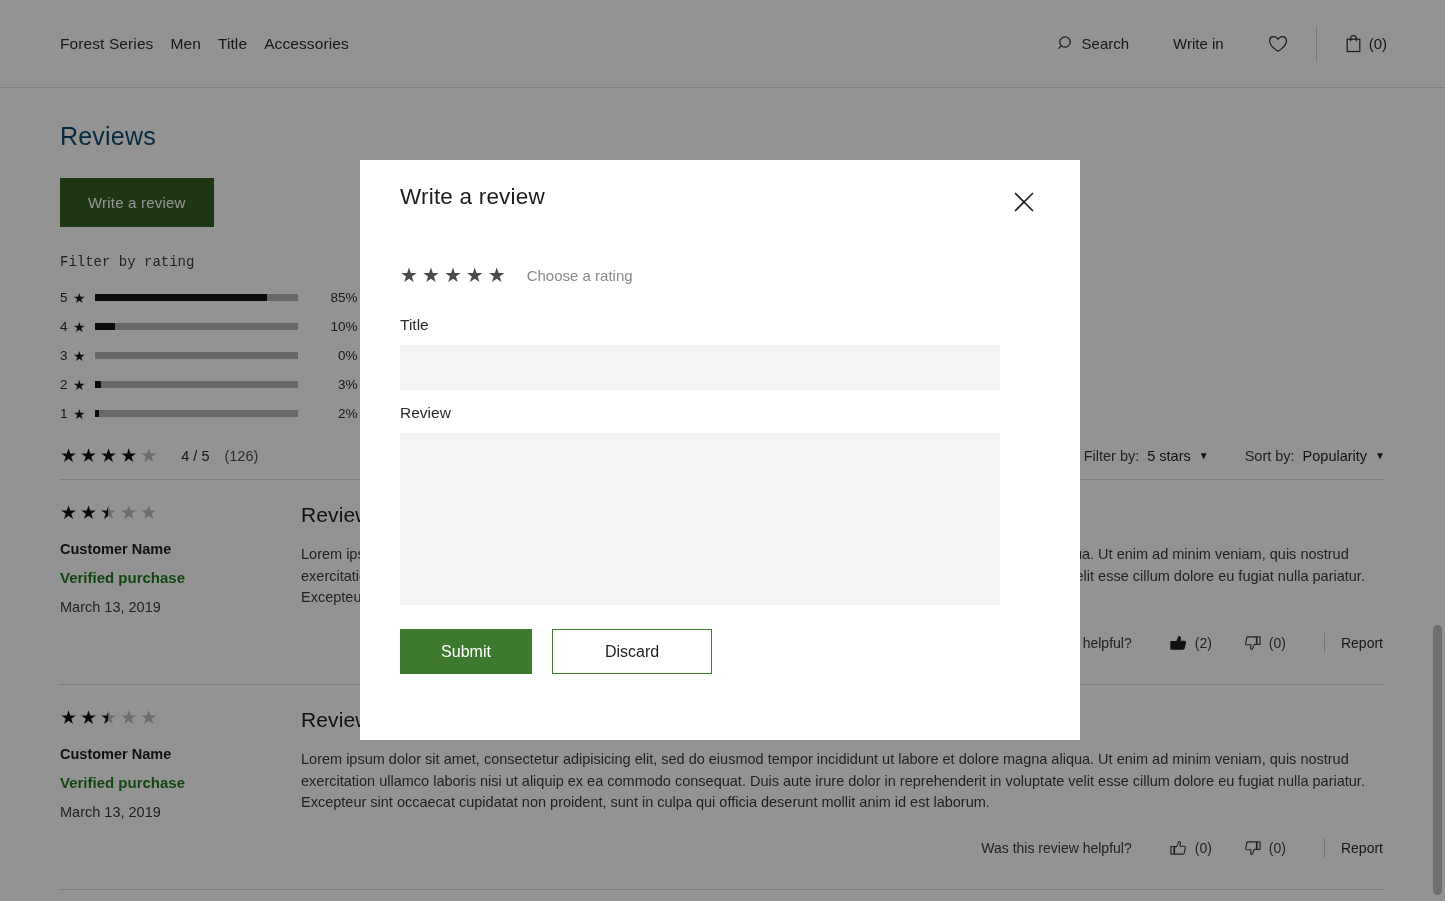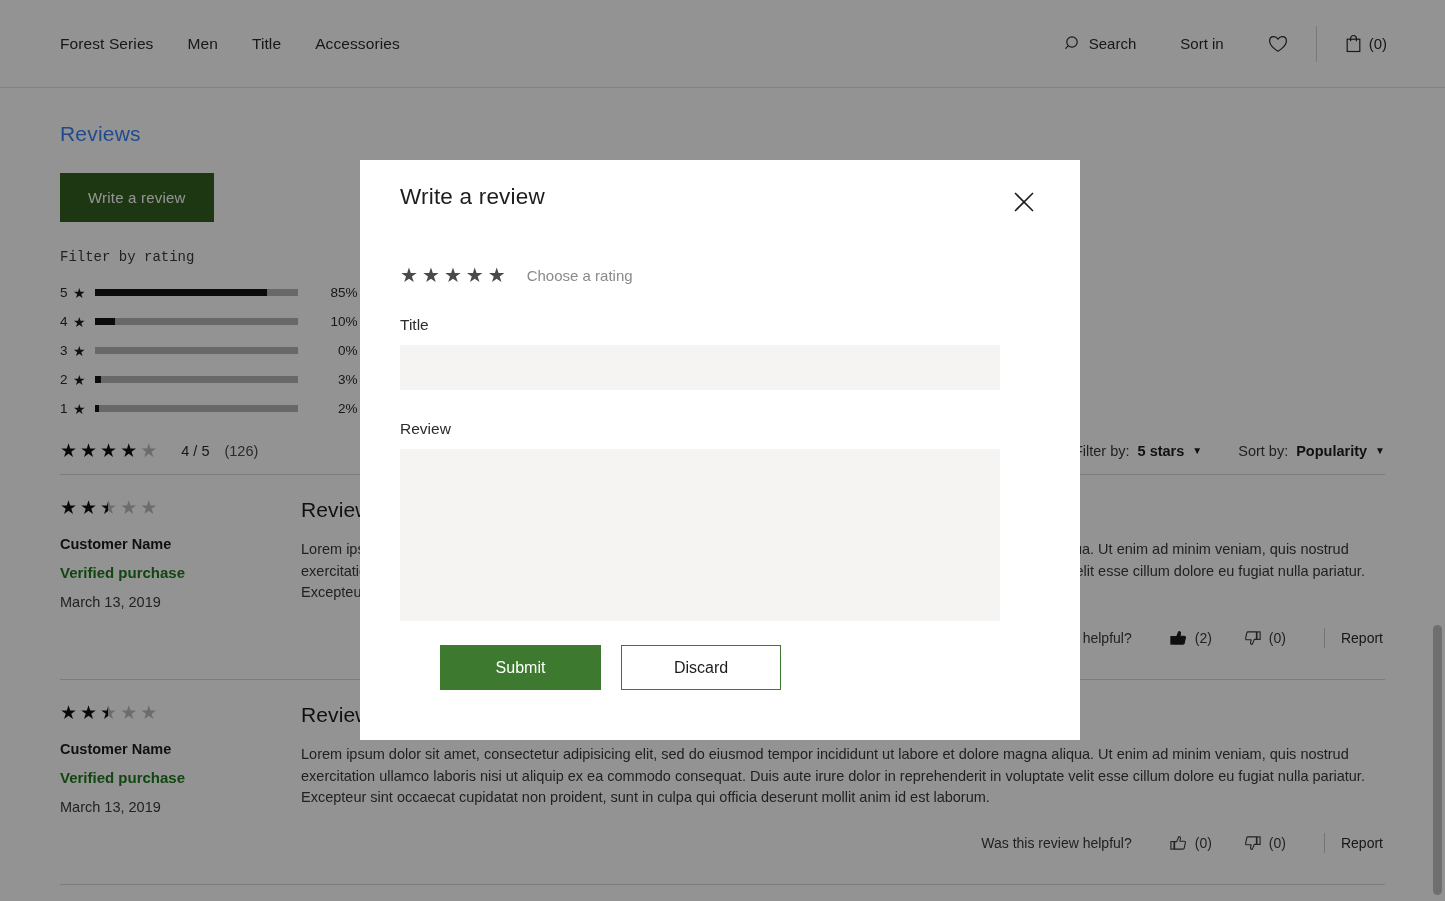--- a/index.html
+++ b/index.html
@@ -25,21 +25,21 @@
   }
 
   
   .topnav {
     height: 88px;
     border-bottom: 1px solid #e2e2e2;
     display: flex;
     align-items: center;
     padding: 0 36px 0 60px;
   }
-  .nav-left { display: flex; align-items: center; gap: 34px; }
+  .nav-left { display: flex; align-items: center; gap: 17px; }
   .nav-link {
     font-size: 15.5px;
     color: #2b2b2b;
     letter-spacing: .1px;
     white-space: nowrap;
   }
   .nav-right {
     margin-left: auto;
     display: flex;
     align-items: center;
@@ -58,23 +58,23 @@
     width: 1px;
     height: 36px;
     background: #cfcfcf;
     margin: 0 6px;
   }
   svg { display: block; }
 
   
   .reviews-wrap { padding: 34px 60px 0 60px; }
   .section-title {
-    font-size: 21px;
+    font-size: 25px;
     font-weight: 400;
-    color: #3b82f6;
+    color: #0c4a6e;
     letter-spacing: .2px;
   }
 
   .write-btn {
     margin-top: 27px;
     background: #32601f;
     color: #ffffff;
     border: none;
     font-family: inherit;
     font-size: 15px;
@@ -146,21 +146,21 @@
   }
   .controls {
     margin-left: auto;
     display: flex;
     align-items: center;
     gap: 36px;
     font-size: 14.5px;
     color: #3a3a3a;
   }
   .ctl { display: flex; align-items: center; gap: 8px; }
-  .ctl b { font-weight: 700; color: #1d1d1d; }
+  .ctl b { font-weight: 400; color: #1d1d1d; }
   .caret { font-size: 10px; color: #1d1d1d; }
 
   .rule { height: 1px; background: #d7d7d7; margin-top: 14px; }
 
   
   .review {
     display: flex;
     padding: 23px 0 0 0;
   }
   .rv-left { width: 241px; flex: 0 0 241px; }
@@ -296,21 +296,21 @@
     width: 600px;
     height: 45px;
     background: #f5f4f2;
     border: none;
     outline: none;
     font-family: inherit;
     font-size: 15px;
     color: #2b2b2b;
     padding: 0 13px;
   }
-  #review-group { margin-top: 30px; }
+  #review-group { margin-top: 14px; }
   .text-area {
     display: block;
     margin-top: 11px;
     width: 600px;
     height: 172px;
     background: #f5f4f2;
     border: none;
     outline: none;
     resize: none;
     font-family: inherit;
@@ -330,24 +330,23 @@
     margin-top: 24px;
     display: flex;
     gap: 20px;
   }
   .btn-submit {
     background: #3d7a30;
     color: #ffffff;
     border: 1px solid #3d7a30;
     font-family: inherit;
     font-size: 16px;
-    width: 161px;
+    width: 132px;
     height: 45px;
     cursor: pointer;
-    margin-left: 40px;
   }
   .btn-discard {
     background: #ffffff;
     color: #1d1d1d;
     border: 1px solid #3d7a30;
     font-family: inherit;
     font-size: 16px;
     width: 160px;
     height: 45px;
     cursor: pointer;
@@ -371,21 +370,21 @@
         <span>
           <svg width="17" height="17" viewBox="0 0 17 17">
             <circle cx="7" cy="7" r="5.2" fill="none" stroke="#2b2b2b" stroke-width="1.2"></circle>
             <line x1="2.9" y1="11.1" x2="0.8" y2="13.4" stroke="#2b2b2b" stroke-width="1.2" stroke-linecap="round"></line>
           </svg>
         </span>
         <span>Search</span>
       </div>
 
       <div class="cell">
-        <span>Sort in</span>
+        <span>Write in</span>
       </div>
 
       <div class="cell">
         <span>
           <svg width="20" height="18" viewBox="0 0 20 18">
             <path d="M10 16.2C10 16.2 1.6 11.3 1.6 5.9 1.6 3.3 3.5 1.6 5.8 1.6c1.9 0 3.4 1.2 4.2 2.6.8-1.4 2.3-2.6 4.2-2.6 2.3 0 4.2 1.7 4.2 4.3 0 5.4-8.4 10.3-8.4 10.3z" fill="none" stroke="#2b2b2b" stroke-width="1.2" stroke-linejoin="round"></path>
           </svg>
         </span>
       </div>
 

